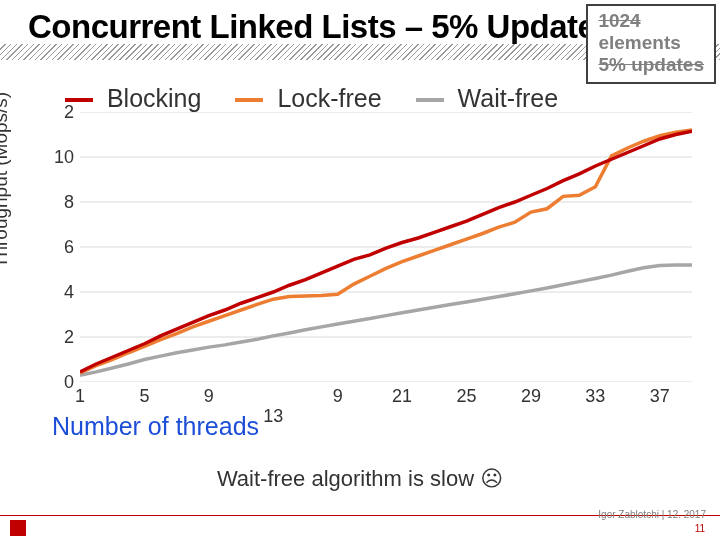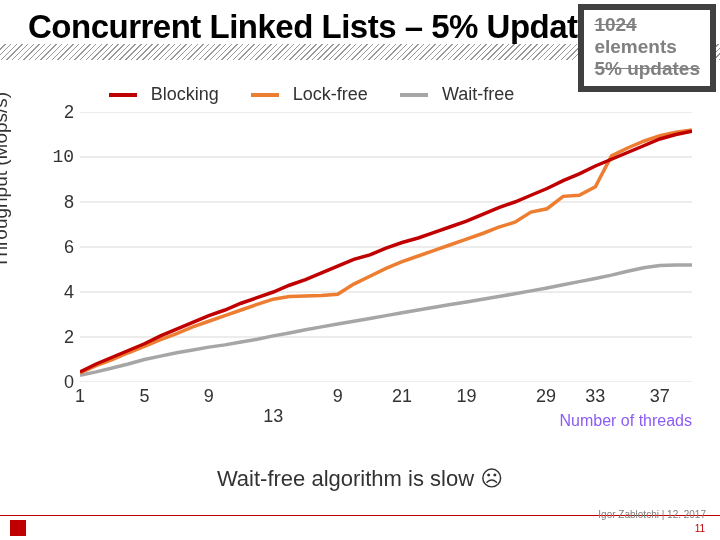--- a/index.html
+++ b/index.html
@@ -1,41 +1,41 @@
 <!DOCTYPE html>
 <html><head>
 <meta charset="utf-8">
 <style>
   * { box-sizing: border-box; margin: 0; padding: 0; }
   html, body { width: 720px; height: 540px; font-family: Arial, sans-serif; background: #fff; overflow: hidden; }
   .page { position: relative; width: 720px; height: 540px; }
   .title { font-family: "Arial Narrow", Arial, sans-serif; font-weight: 700; font-size: 33px; letter-spacing: -0.5px; color: #000; padding: 8px 0 2px 28px; }
   .hatch { position: absolute; top: 44px; left: 0; width: 720px; height: 16px;
     background: repeating-linear-gradient(-45deg, #999 0, #999 1px, #fff 1px, #fff 4px); z-index: 0; }
-  .annot-box { position: absolute; top: 4px; right: 4px; border: 6px solid #404040; padding: 4px 10px 6px 10px; font-size: 19px; font-weight: 700; color: #808080; line-height: 1.15; background: #fff; }
+  .annot-box { position: absolute; top: 4px; right: 4px; border: 2px solid #404040; padding: 4px 10px 6px 10px; font-size: 19px; font-weight: 700; color: #808080; line-height: 1.15; background: #fff; }
   .annot-box .s1, .annot-box .s3 { text-decoration: line-through; }
-  .legend { position: absolute; top: 84px; left: 0; width: 632px; text-align: center; font-size: 18px; color: #333; }
+  .legend { position: absolute; top: 84px; left: 0; width: 632px; text-align: center; font-size: 25px; color: #333; }
   .legend span { margin: 0 9px; white-space: nowrap; }
   .legend .swatch { display: inline-block; width: 28px; height: 4px; vertical-align: middle; margin-right: 5px; }
   .sw-blocking { background: #c00000; }
   .sw-lockfree { background: #ed7d31; }
   .sw-waitfree { background: #a6a6a6; }
   .ylabel { position: absolute; left: -10px; top: 290px; transform: rotate(-90deg); transform-origin: left top; font-size: 19px; color: #333; width: 220px; text-align: center; }
   .chart { position: absolute; top: 112px; left: 52px; width: 640px; height: 300px; }
   .plot { position: absolute; top: 0; left: 28px; width: 612px; height: 270px; }
   .grid line { stroke: #d9d9d9; stroke-width: 1; }
   .series { fill: none; stroke-width: 3.5; }
   .s-blocking { stroke: #c00000; }
   .s-lockfree { stroke: #ed7d31; }
   .s-waitfree { stroke: #a6a6a6; }
   .yticks { position: absolute; left: 0; top: 0; width: 24px; height: 270px; }
   .ytick { position: absolute; right: 2px; font-size: 18px; color: #333; transform: translateY(-50%); }
   .xticks { position: absolute; left: 28px; top: 274px; width: 612px; height: 20px; }
   .xtick { position: absolute; font-size: 18px; color: #333; transform: translateX(-50%); }
-  .xlabel { position: absolute; top: 300px; left: 0; width: 640px; text-align: right; font-size: 16px; color: #8b5cf6; }
+  .xlabel { position: absolute; top: 300px; left: 0; width: 640px; text-align: left; font-size: 25px; color: #1d4ed8; }
   .caption { position: absolute; bottom: 48px; left: 0; width: 720px; text-align: center; font-size: 22px; color: #333; }
   .caption .frown { font-family: "Segoe UI Symbol", Arial, sans-serif; }
   .footer { position: absolute; bottom: 20px; right: 14px; font-size: 10px; color: #808080; }
   .pagenum { position: absolute; bottom: 6px; right: 0px; font-size: 10px; color: #c00000; width: 40px; text-align: center;}
   .footer-rule { position: absolute; bottom: 24px; left: 0; width: 720px; height: 1px; background: #c00000; }
   .logo { position: absolute; bottom: 4px; left: 10px; width: 34px; height: 16px; }
   .logo .box { width: 16px; height: 16px; background: #c00000; display: inline-block; }
 </style>
 </head>
 <body>
@@ -58,21 +58,21 @@
 
   <div class="ylabel">Throughput (Mops/s)</div>
 
   <div class="chart">
     <div class="yticks">
         <div class="ytick" style="top: 270px;">0</div>
         <div class="ytick" style="top: 225px;">2</div>
         <div class="ytick" style="top: 180px;">4</div>
         <div class="ytick" style="top: 135px;">6</div>
         <div class="ytick" style="top: 90px;">8</div>
-        <div class="ytick" style="top: 45px; font-family: Liberation Mono, monospace;">10</div>
+        <div class="ytick" style="top: 45px;">10</div>
         <div class="ytick" style="top: 0px;">2</div>
       </div>
     <div class="plot">
       <svg width="612" height="270">
         <g class="grid">
             <line x1="0" x2="612" y1="270" y2="270"></line>
             <line x1="0" x2="612" y1="225" y2="225"></line>
             <line x1="0" x2="612" y1="180" y2="180"></line>
             <line x1="0" x2="612" y1="135" y2="135"></line>
             <line x1="0" x2="612" y1="90" y2="90"></line>
@@ -86,22 +86,22 @@
           </g>
       </svg>
     </div>
     <div class="xticks">
         <div class="xtick" style="left: 0px;">1</div>
         <div class="xtick" style="left: 64.4211px;">5</div>
         <div class="xtick" style="left: 128.842px;">9</div>
         <div class="xtick" style="left: 193.263px; margin-top: 20px;">13</div>
         <div class="xtick" style="left: 257.684px;">9</div>
         <div class="xtick" style="left: 322.105px;">21</div>
-        <div class="xtick" style="left: 386.526px;">19</div>
-        <div class="xtick" style="left: 450.947px; margin-left: 15px;">29</div>
+        <div class="xtick" style="left: 386.526px;">25</div>
+        <div class="xtick" style="left: 450.947px;">29</div>
         <div class="xtick" style="left: 515.368px; text-align: right;">33</div>
         <div class="xtick" style="left: 579.789px;">37</div>
       </div>
     <div class="xlabel">Number of threads</div>
   </div>
 
   <div class="caption">
     <span>Wait-free algorithm is slow </span><span class="frown">☹</span>
   </div>
 

